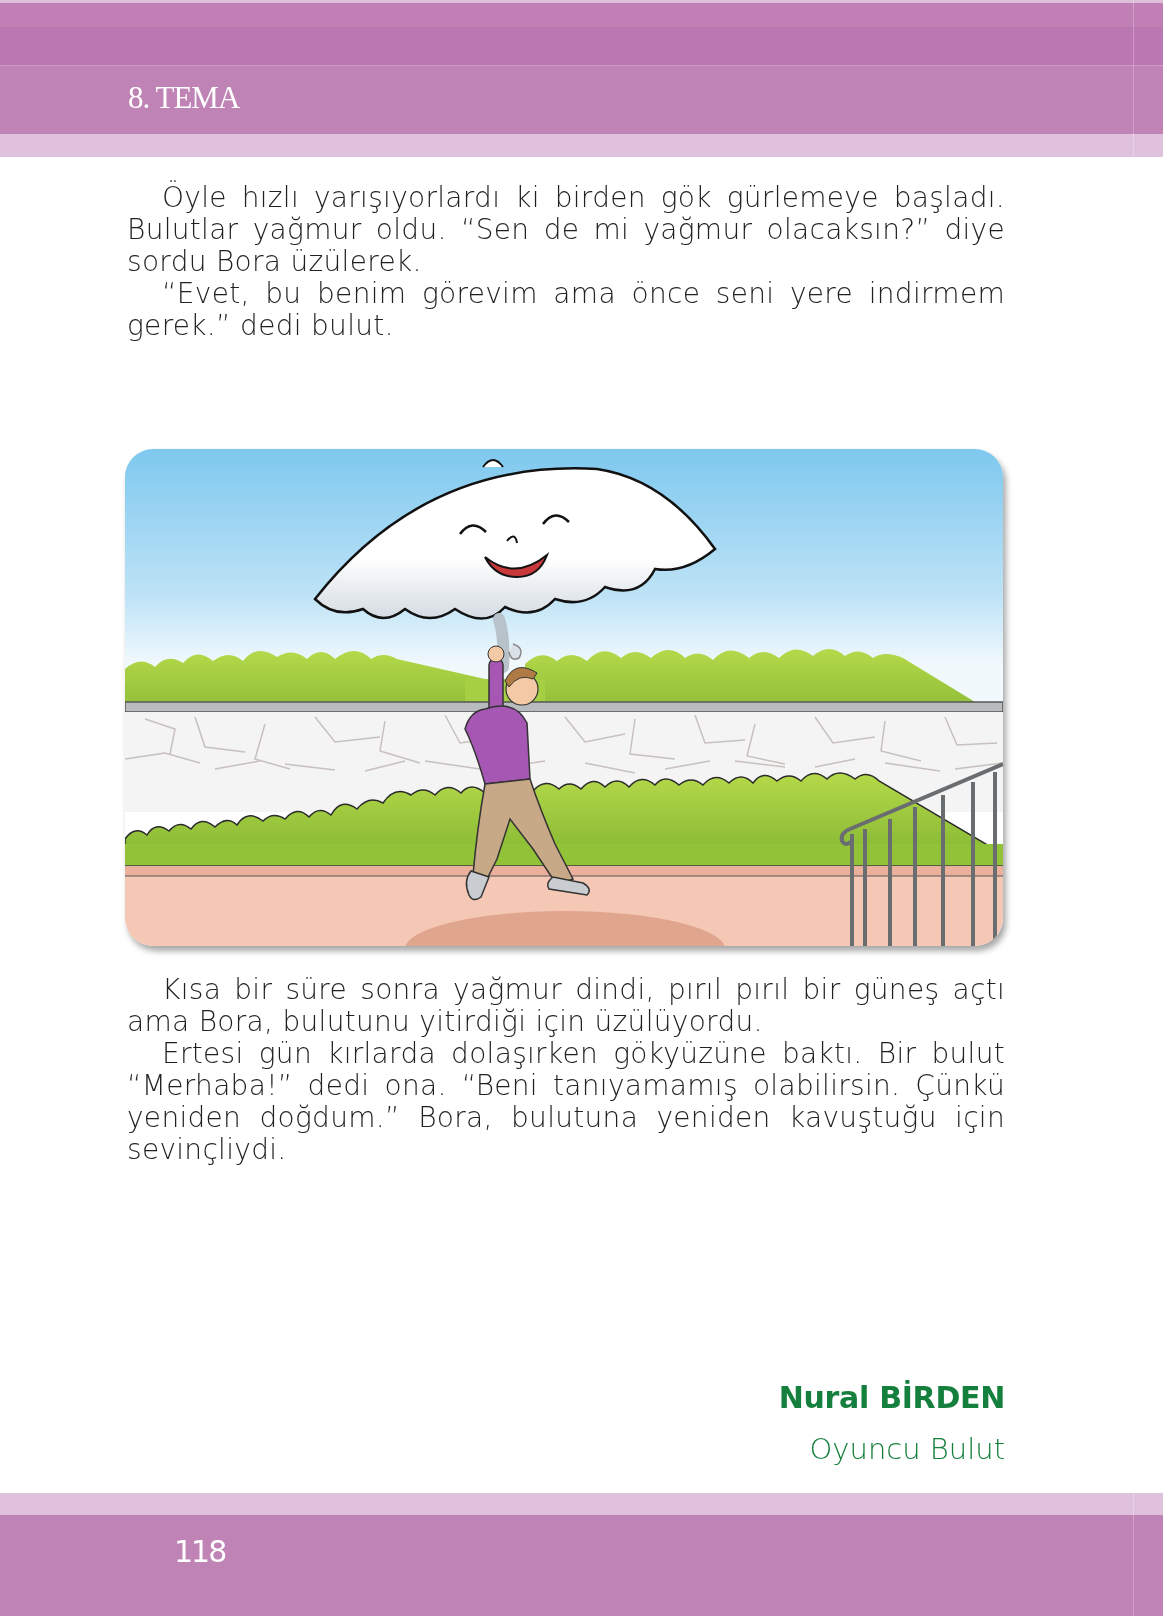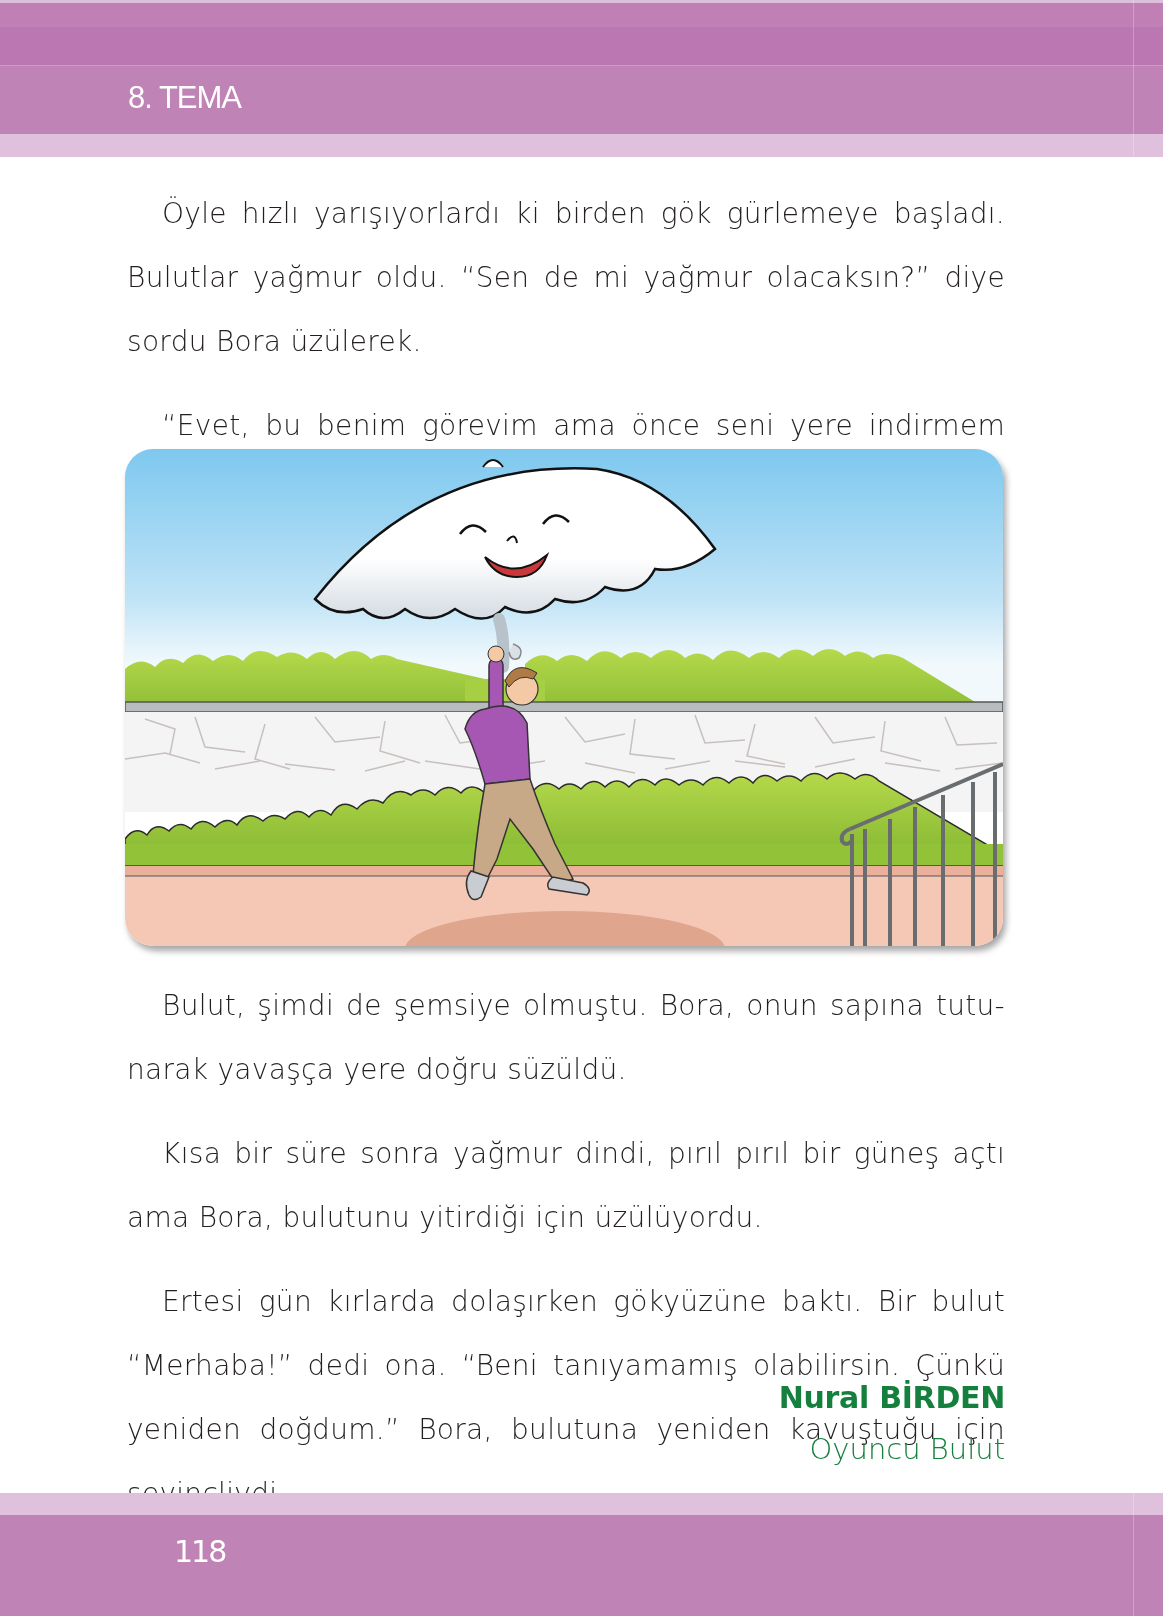--- a/index.html
+++ b/index.html
@@ -10,30 +10,30 @@
     color: #231f20;
   }
   .hdr-top { position:absolute; left:0; top:0; width:1163px; height:3px; background:#dcc0da; }
   .hdr-b1 { position:absolute; left:0; top:3px; width:1163px; height:24px; background:#c07fb5; }
   .hdr-b2 { position:absolute; left:0; top:27px; width:1163px; height:38px; background:#bb77b1; border-bottom:1px solid #cf9ac6; }
   .hdr-b3 { position:absolute; left:0; top:66px; width:1163px; height:68px; background:#c083b6; }
   .hdr-light { position:absolute; left:0; top:134px; width:1163px; height:23px; background:#dfc1de; }
   .vline { position:absolute; left:1133px; top:0; width:1px; background:rgba(255,255,255,0.25); }
   .theme-title {
     position:absolute; left:128px; top:80px; margin:0;
-    font-family:Liberation Sans, sans-serif; font-size:31px; font-weight:normal;
+    font-family:Liberation Serif, serif; font-size:31px; font-weight:normal;
     color:#ffffff; letter-spacing:-1px;
   }
   .text-block {
     position:absolute; left:127px; width:878px;
     font-family:"DejaVu Sans", sans-serif; font-size:28px; font-weight:200;
-    line-height:64px; letter-spacing:0.3px; color:#231f20;
+    line-height:32px; letter-spacing:0.3px; color:#231f20;
   }
   .text-block p { margin:0; text-align:justify; text-indent:35px; }
-  .text-block p.gap { margin-top:20px; }
+  .text-block p.gap { margin-top:0; }
   .block1 { top:182px; }
   .block2 { top:974px; }
 
   .illustration {
     position:absolute; left:125px; top:449px; width:878px; height:497px;
     border-radius:28px; overflow:hidden;
     box-shadow: 3px 5px 6px rgba(0,0,0,0.35);
   }
   .illustration svg { display:block; }
 
@@ -138,21 +138,20 @@
       <path d="M380 232 q10 -22 32 -8 l-4 6 q-14 -6 -24 8 Z" fill="#b07a45" stroke="#333" stroke-width="1"></path>
       <path d="M360 260 q30 -10 42 14 L405 330 L360 335 Q350 300 340 280 Q345 262 360 260 Z" fill="#a657b4" stroke="#333" stroke-width="1.5"></path>
       <path d="M360 335 L405 330 Q415 360 430 395 L448 430 L432 436 L408 400 L385 370 L372 410 L362 430 L348 426 Q352 380 360 335 Z" fill="#c8a987" stroke="#333" stroke-width="1.5"></path>
       <path d="M346 422 q-8 10 -2 24 q4 8 12 2 l8 -20 Z" fill="#c9ccd0" stroke="#333" stroke-width="1.5"></path>
       <path d="M428 428 q-8 6 -4 12 l38 6 q6 -6 -4 -12 Z" fill="#c9ccd0" stroke="#333" stroke-width="1.5"></path>
     </g>
   </svg>
 </div>
 
 <div class="text-block block2">
-  <p>Bulut, şimdi de şemsiye olmuştu. Bora, onun sapına tutu-narak yavaşça yere doğru süzüldü.</p>
   <p class="gap">Kısa bir süre sonra yağmur dindi, pırıl pırıl bir güneş açtı ama Bora, bulutunu yitirdiği için üzülüyordu.</p>
   <p class="gap">Ertesi gün kırlarda dolaşırken gökyüzüne baktı. Bir bulut “Merhaba!” dedi ona. “Beni tanıyamamış olabilirsin. Çünkü yeniden doğdum.” Bora, bulutuna yeniden kavuştuğu için sevinçliydi.</p>
 </div>
 
 <div class="credit credit-author">Nural BİRDEN</div>
 <div class="credit credit-title">Oyuncu Bulut</div>
 
 <div class="ftr-light"></div>
 <div class="ftr-band"></div>
 <div class="vline" style="top:1493px;height:123px;"></div>

